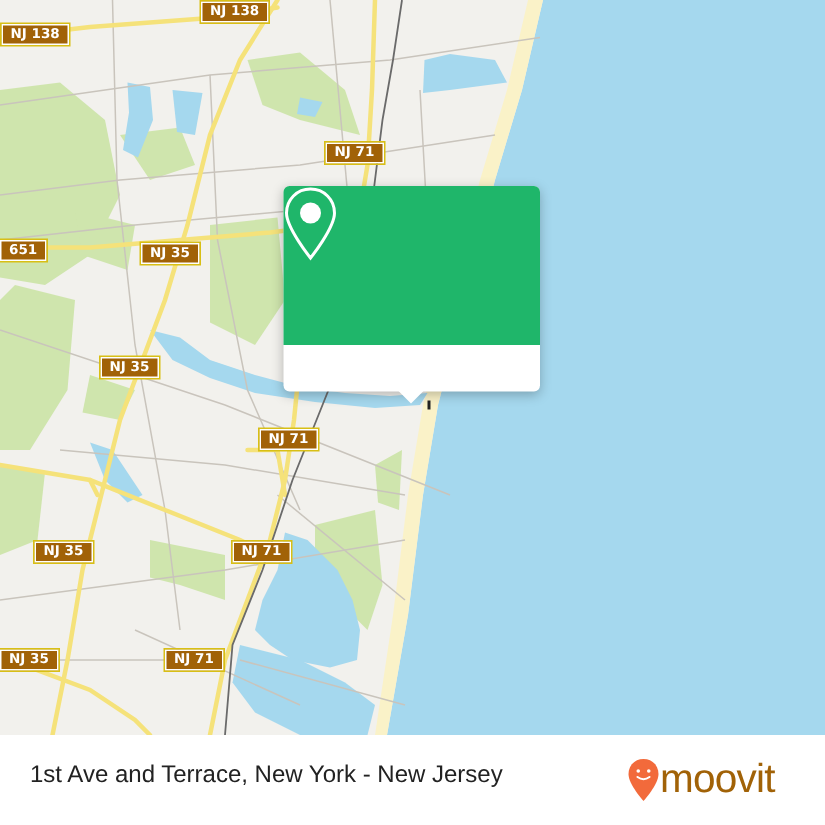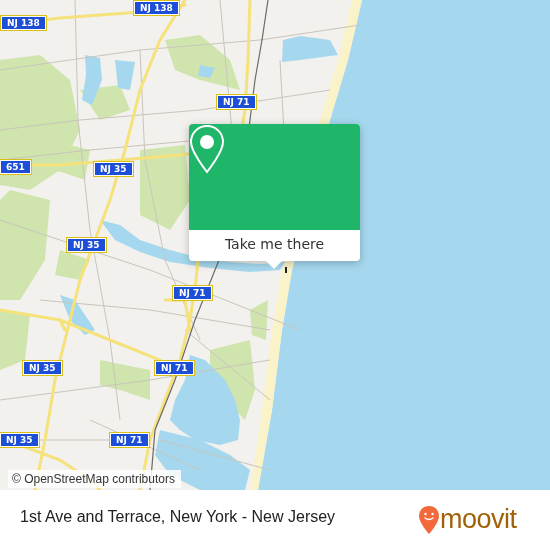--- a/index.html
+++ b/index.html
@@ -1,19 +1,19 @@
 <!DOCTYPE html>
 <html><head>
 <meta charset="utf-8">
 <style>
   html, body { margin: 0; padding: 0; }
   body { width: 550px; height: 550px; position: relative; overflow: hidden; background: #ffffff; font-family: "Liberation Sans", sans-serif; }
   #map { position: absolute; left: 0; top: 0; width: 550px; height: 490px; overflow: hidden; background: #f2f1ed; }
   #map svg { position: absolute; left: 0; top: 0; }
-  .shield { position: absolute; background: #1d4ed8; border: 1.5px solid #ffffff; outline: 1px solid #d8bf15; color: #ffffff; font-family: "DejaVu Sans", sans-serif; font-weight: bold; font-size: 9px; line-height: 12px; padding: 0 5px; white-space: nowrap; }
+  .shield { position: absolute; background: #a16207; border: 1.5px solid #ffffff; outline: 1px solid #d8bf15; color: #ffffff; font-family: "DejaVu Sans", sans-serif; font-weight: bold; font-size: 9px; line-height: 12px; padding: 0 5px; white-space: nowrap; }
   .attribution { position: absolute; left: 8px; top: 470px; background: rgba(255,255,255,0.85); font-family: "Liberation Sans", sans-serif; font-size: 12px; color: #333; padding: 1px 6px 1px 4px; line-height: 16px; }
   .popup { position: absolute; left: 189px; top: 124px; width: 171px; height: 137px; border-radius: 4px; box-shadow: 0 2px 8px rgba(0,0,0,0.25); background: #fff; }
   .popup-top { position: absolute; left: 0; top: 0; width: 171px; height: 106px; background: #1fb66a; border-radius: 4px 4px 0 0; }
   .popup-pin { position: absolute; left: 68px; top: 24px; }
   .popup-bottom { position: absolute; left: 0; top: 106px; width: 171px; height: 31px; text-align: center; font-family: "DejaVu Sans", sans-serif; font-size: 14px; color: #333; line-height: 29px; }
   .popup-tail { position: absolute; left: 76px; top: 136px; width: 0; height: 0; border-left: 9px solid transparent; border-right: 9px solid transparent; border-top: 9px solid #fff; }
   .footer { position: absolute; left: 0; top: 490px; width: 492px; height: 60px; background: #fff; }
   .footer-title { position: absolute; left: 20px; top: 18px; font-family: "Liberation Sans", sans-serif; font-size: 16px; color: #222; }
   .logo { position: absolute; left: 418px; top: 13px; height: 32px; }
   .logo-text { position: absolute; left: 22px; top: 0px; font-family: "Liberation Sans", sans-serif; font-size: 27px; color: #a16207; letter-spacing: -0.5px; line-height: 32px; }
@@ -95,30 +95,28 @@
   <div class="shield" style="left:217px;top:95px;">NJ 71</div>
   <div class="shield" style="left:0px;top:160px;">651</div>
   <div class="shield" style="left:94px;top:162px;">NJ 35</div>
   <div class="shield" style="left:67px;top:238px;">NJ 35</div>
   <div class="shield" style="left:173px;top:286px;">NJ 71</div>
   <div class="shield" style="left:23px;top:361px;">NJ 35</div>
   <div class="shield" style="left:155px;top:361px;">NJ 71</div>
   <div class="shield" style="left:0px;top:433px;">NJ 35</div>
   <div class="shield" style="left:110px;top:433px;">NJ 71</div>
 
-  <div class="attribution">© OpenStreetMap contributors</div>
 
   <div class="popup">
     <div class="popup-top">
       <svg class="popup-pin" width="36" height="50" viewBox="0 0 36 50">
         <path d="M18 2 C9 2 2 9 2 18 C2 28 18 48 18 48 C18 48 34 28 34 18 C34 9 27 2 18 2 Z" fill="none" stroke="#ffffff" stroke-width="2"></path>
         <circle cx="18" cy="18" r="7" fill="#ffffff"></circle>
       </svg>
     </div>
-    <div class="popup-bottom">Take me there</div>
     <div class="popup-tail"></div>
   </div>
 </div>
 
 <div class="footer">
   <div class="footer-title">1st Ave and Terrace, New York - New Jersey</div>
   <div class="logo">
     <svg width="22" height="30" viewBox="0 0 22 30" style="position:absolute;left:0;top:2px;">
       <path d="M11 1 C5 1 1 5.5 1 11 C1 18 11 29 11 29 C11 29 21 18 21 11 C21 5.5 17 1 11 1 Z" fill="#f26a3b"></path>
       <circle cx="7.5" cy="9" r="1.2" fill="#fff"></circle>

